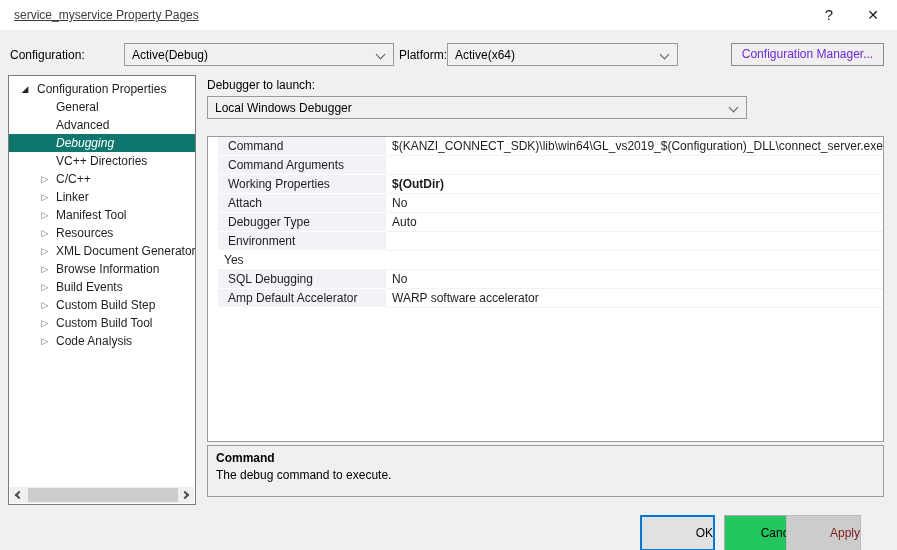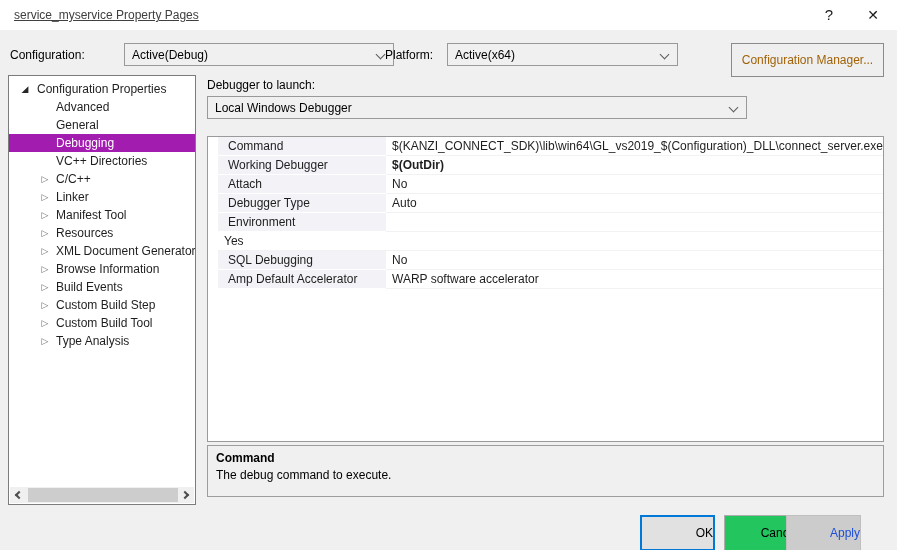--- a/index.html
+++ b/index.html
@@ -10,39 +10,39 @@
 
   
   .titlebar { position:absolute; left:0; top:0; width:897px; height:30px; background:#ffffff; }
   .title-text { position:absolute; left:14px; top:8px; font-size:12px; color:#404040;text-decoration:underline; }
   .help-btn { position:absolute; left:816px; top:2px; width:26px; height:26px; text-align:center; line-height:26px; font-size:15px; color:#1b1b1b; cursor:default; }
   .close-btn { position:absolute; left:858px; top:2px; width:30px; height:26px; text-align:center; line-height:26px; font-size:14px; color:#1b1b1b; cursor:default; }
 
   
   .cfg-label { position:absolute; top:48px; font-size:12px; color:#000; }
   .lbl-configuration { left:10px; }
-  .lbl-platform { left:385px; }
+  .lbl-platform { left:399px; }
   .combo { position:absolute; height:23px; background:#f0f0f0; border:1px solid #999999; display:flex; align-items:center; padding-left:7px; font-size:12px; color:#000; }
   .combo-config { left:100px; top:43px; width:270px;margin-left:24px; }
   .combo-platform { left:447px; top:43px; width:231px; }
   .chev { position:absolute; right:9px; top:7px; width:7px; height:7px; border-right:1px solid #5b5b5b; border-bottom:1px solid #5b5b5b; transform:rotate(45deg); }
-  .btn-cfg-mgr { position:absolute; left:731px; top:43px; width:153px; height:34px; background:#efefef; border:1px solid #8b8b8b; font-family:"Liberation Sans",sans-serif; font-size:12px; text-align:center; line-height:21px; color:#a16207; }
+  .btn-cfg-mgr { position:absolute; left:731px; top:43px; width:153px; height:23px; background:#efefef; border:1px solid #8b8b8b; font-family:"Liberation Sans",sans-serif; font-size:12px; text-align:center; line-height:21px; color:#6d28d9; }
 
   
   .tree-panel { position:absolute; left:8px; top:75px; width:188px; height:430px; background:#ffffff; border:1px solid #7c7c7c; overflow:hidden; }
   .tree-items { position:absolute; left:0; top:4px; right:0; }
   .tree-item { position:relative; height:18px; line-height:18px; white-space:nowrap; color:#1e1e1e; }
   .tree-item .arrow { position:absolute; top:0; width:12px; height:18px; line-height:18px; text-align:center; }
   .tree-item.l0 .arrow { left:10px; }
   .tree-item.l1 .arrow { left:30px; }
   .tree-item.l0 .tlabel { position:absolute; left:28px; }
   .tree-item.l1 .tlabel { position:absolute; left:47px; }
   .arrow.expanded { font-size:9px; color:#262626; }
   .arrow.collapsed { font-size:9px; color:#6d6d6d; }
-  .tree-item.selected { background:#a21caf; color:#ffffff; }
+  .tree-item.selected { background:#0f766e; color:#ffffff;font-style:italic; }
 
   
   .hscroll { position:absolute; left:1px; right:1px; bottom:1px; height:16px; background:#f0f0f0; }
   .hs-arrow { position:absolute; top:0; width:16px; height:16px; }
   .hs-arrow span { position:absolute; top:5px; width:6px; height:6px; border-right:2px solid #4d4d4d; border-bottom:2px solid #4d4d4d; }
   .hs-left { left:0; } .hs-left span { left:6px; transform:rotate(135deg); }
   .hs-right { right:0; } .hs-right span { right:6px; transform:rotate(-45deg); }
   .hs-thumb { position:absolute; left:18px; top:1px; width:150px; height:14px; background:#cdcdcd; }
 
   
@@ -57,21 +57,21 @@
   .prow .pvalue.bold { font-weight:bold; }
 
   .desc-box { position:absolute; left:207px; top:445px; width:677px; height:52px; background:#f0f0f0; border:1px solid #9d9d9d; padding:5px 8px; }
   .desc-title { font-weight:bold; font-size:12px; color:#000; margin-bottom:3px; }
   .desc-text { font-size:12px; color:#000; }
 
   
   .dlg-btn { position:absolute; top:515px; width:75px; height:36px; font-family:"Liberation Sans",sans-serif; font-size:12px; text-align:right; line-height:21px; }
   .btn-ok { left:640px; background:#e1e1e1; border:2px solid #0078d7; color:#000; }
   .btn-cancel { left:724px; background:#22c55e; border:1px solid #adadad; color:#000; }
-  .btn-apply { left:786px; background:#cccccc; border:1px solid #bfbfbf; color:#1d4ed8; }
+  .btn-apply { left:786px; background:#cccccc; border:1px solid #bfbfbf; color:#7f1d1d; }
 </style>
 </head>
 <body>
 
 <div class="window">
 
   <div class="titlebar">
     <span class="title-text">service_myservice Property Pages</span>
     <span class="help-btn">?</span>
     <span class="close-btn">✕</span>
@@ -89,24 +89,24 @@
   </div>
   <button class="btn-cfg-mgr">Configuration Manager...</button>
 
   <div class="tree-panel">
     <div class="tree-items">
         <div class="tree-item l0">
           <span class="arrow expanded">◢</span>
           <span class="tlabel">Configuration Properties</span>
         </div>
         <div class="tree-item l1">
+          <span class="tlabel">General</span>
+        </div>
+        <div class="tree-item l1">
           <span class="tlabel">Advanced</span>
-        </div>
-        <div class="tree-item l1">
-          <span class="tlabel">General</span>
         </div>
         <div class="tree-item l1 selected">
           <span class="tlabel">Debugging</span>
         </div>
         <div class="tree-item l1">
           <span class="tlabel">VC++ Directories</span>
         </div>
         <div class="tree-item l1">
           <span class="arrow collapsed">▷</span>
           <span class="tlabel">C/C++</span>
@@ -138,21 +138,21 @@
         <div class="tree-item l1">
           <span class="arrow collapsed">▷</span>
           <span class="tlabel">Custom Build Step</span>
         </div>
         <div class="tree-item l1">
           <span class="arrow collapsed">▷</span>
           <span class="tlabel">Custom Build Tool</span>
         </div>
         <div class="tree-item l1">
           <span class="arrow collapsed">▷</span>
-          <span class="tlabel">Type Analysis</span>
+          <span class="tlabel">Code Analysis</span>
         </div>
       </div>
     <div class="hscroll">
       <div class="hs-arrow hs-left">
           <span></span>
         </div>
       <div class="hs-thumb"></div>
       <div class="hs-arrow hs-right">
           <span></span>
         </div>
@@ -166,21 +166,26 @@
   </div>
 
   <div class="prop-grid">
       <div class="prow">
         <div class="indent"></div>
         <div class="pname">Command</div>
         <div class="pvalue">$(KANZI_CONNECT_SDK)\lib\win64\GL_vs2019_$(Configuration)_DLL\connect_server.exe</div>
       </div>
       <div class="prow">
         <div class="indent"></div>
-        <div class="pname">Working Debugger</div>
+        <div class="pname">Command Arguments</div>
+        <div class="pvalue"></div>
+      </div>
+      <div class="prow">
+        <div class="indent"></div>
+        <div class="pname">Working Properties</div>
         <div class="pvalue bold">$(OutDir)</div>
       </div>
       <div class="prow">
         <div class="indent"></div>
         <div class="pname">Attach</div>
         <div class="pvalue">No</div>
       </div>
       <div class="prow">
         <div class="indent"></div>
         <div class="pname">Debugger Type</div>

